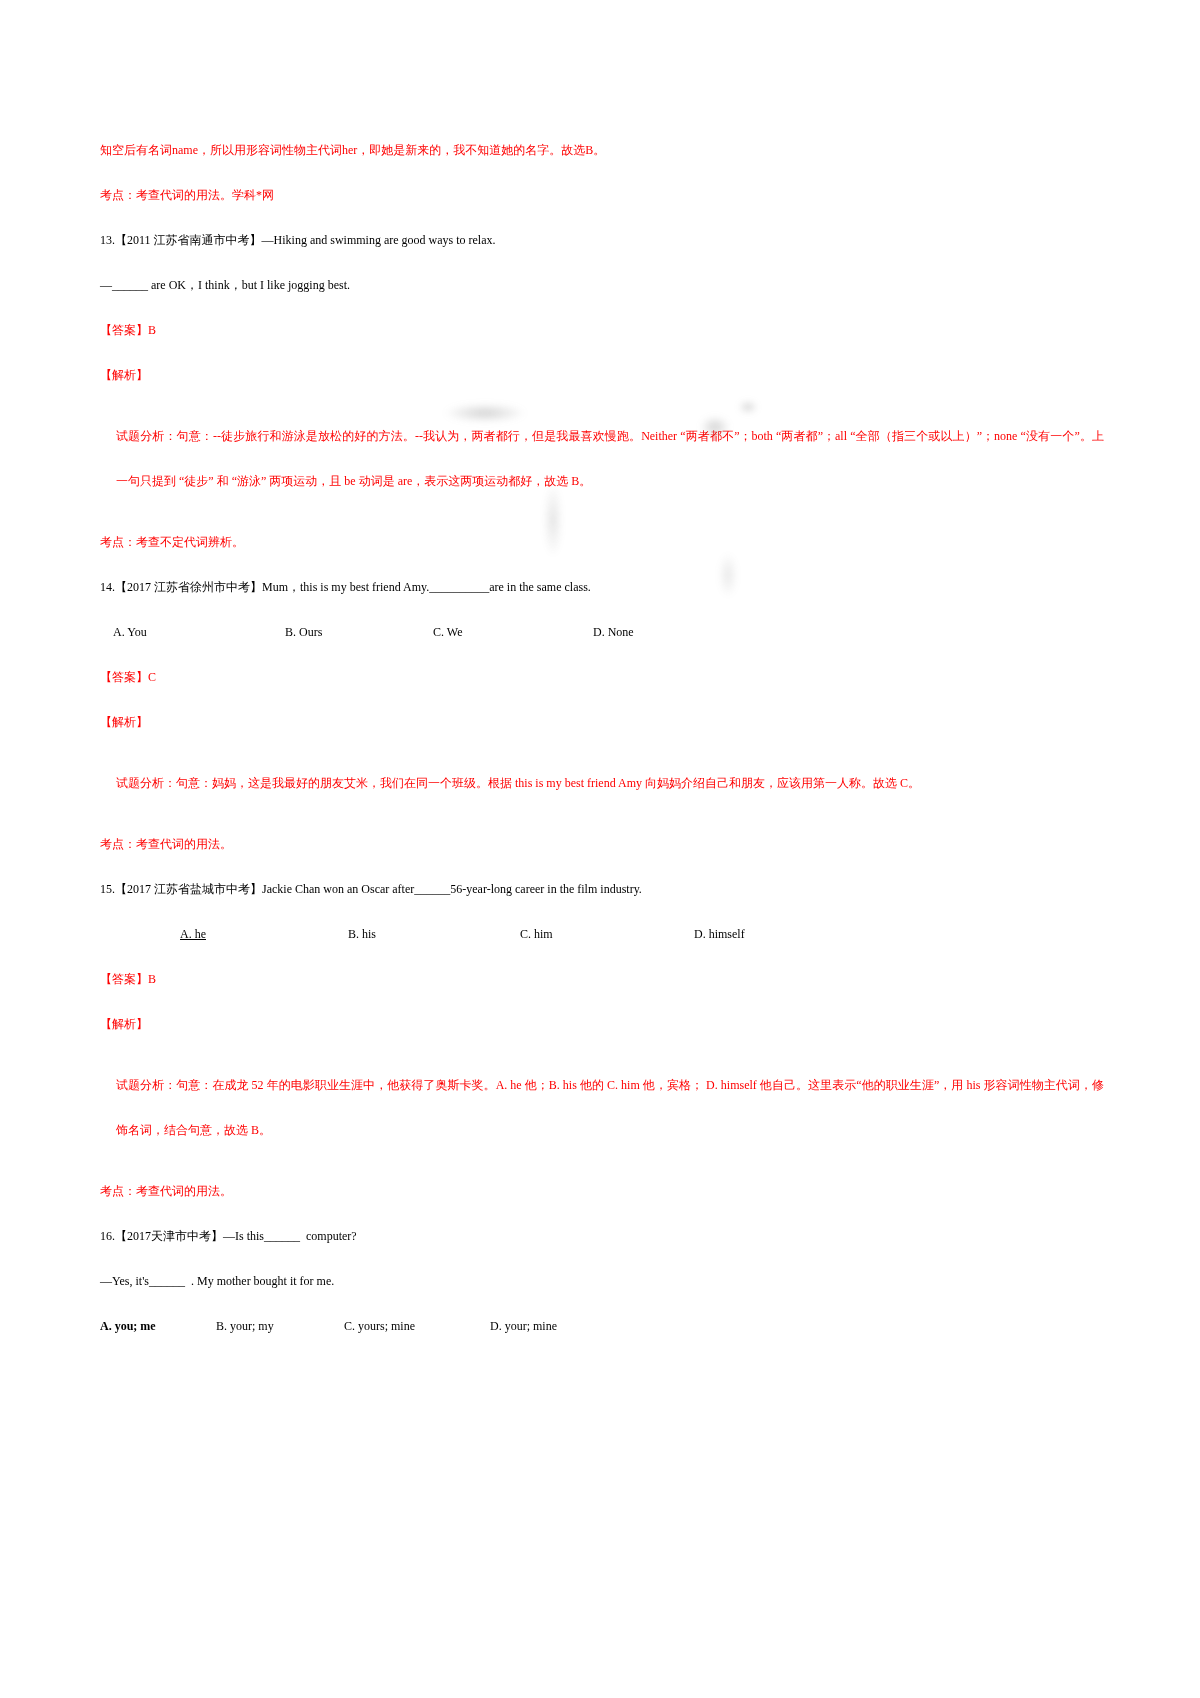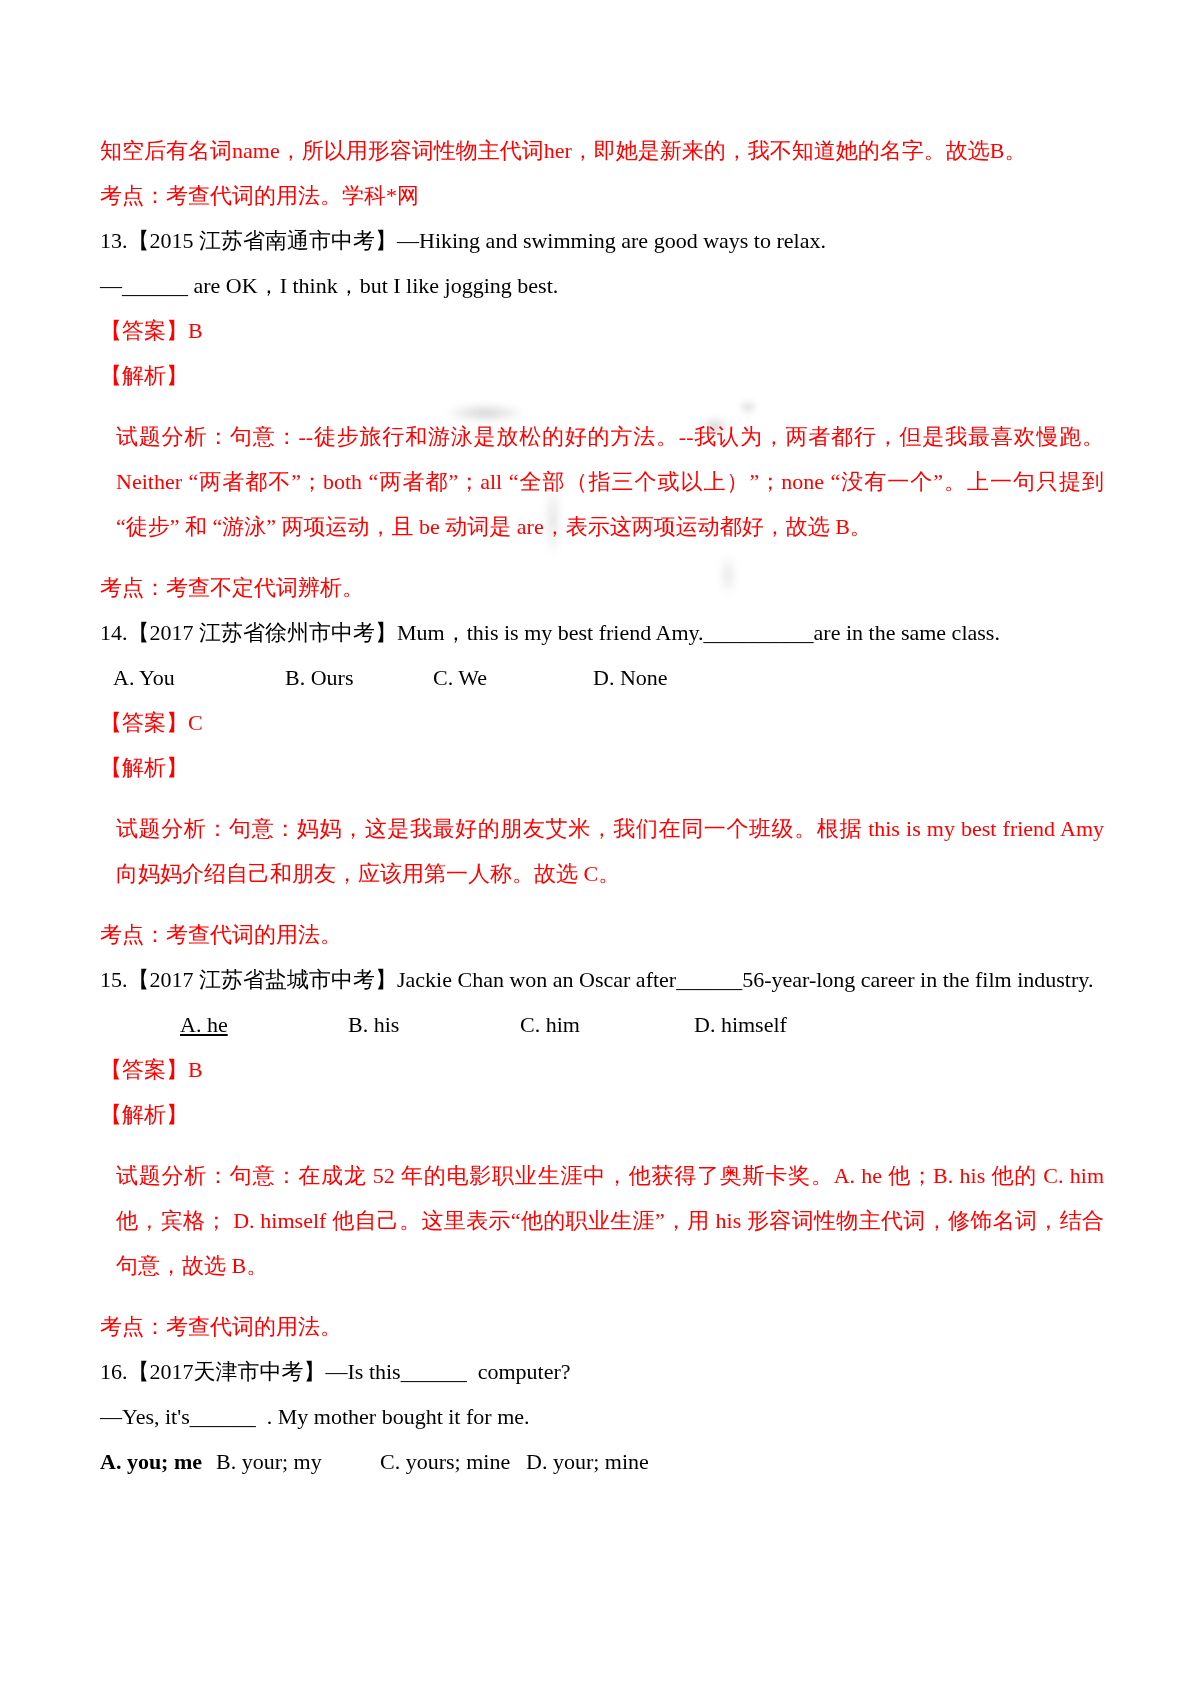--- a/index.html
+++ b/index.html
@@ -9,21 +9,21 @@
     background: #ffffff;
   }
   .page {
     position: relative;
     width: 1200px;
     min-height: 1698px;
     box-sizing: border-box;
     background: #ffffff;
     padding: 128px 80px 60px 100px;
     font-family: "Liberation Serif", "DejaVu Serif", serif;
-    font-size: 22px;
+    font-size: 12px;
     line-height: 45px;
     color: #000000;
     overflow: hidden;
   }
   .ln {
     margin: 0;
     white-space: pre-wrap;
   }
   .para {
     margin: 16px;
@@ -45,21 +45,21 @@
   .opts-14 .opt:nth-child(2){ width:148px; }
   .opts-14 .opt:nth-child(3){ width:160px; }
 
   .opts-15 { padding-left: 80px; }
   .opts-15 .opt:nth-child(1){ width:168px;text-decoration:underline; }
   .opts-15 .opt:nth-child(2){ width:172px; }
   .opts-15 .opt:nth-child(3){ width:174px;font-family:Liberation Serif, serif; }
 
   .opts-16 .opt:nth-child(1){ width:116px;font-weight:bold; }
   .opts-16 .opt:nth-child(2){ width:128px; }
-  .opts-16 .opt:nth-child(3){ width:146px;margin-left:36px; }
+  .opts-16 .opt:nth-child(3){ width:146px; }
 
   
   .smudge {
     position: absolute;
     pointer-events: none;
     filter: blur(3px);
     background: radial-gradient(closest-side, rgba(110,110,110,0.30), rgba(110,110,110,0) 75%);
   }
   .s1 { left: 430px; top: 400px;  width: 110px; height: 26px; }
   .s2 { left: 695px; top: 412px;  width: 40px;  height: 30px; }
@@ -74,21 +74,21 @@
 
   <div class="smudge s1"></div>
   <div class="smudge s2"></div>
   <div class="smudge s3"></div>
   <div class="smudge s4"></div>
   <div class="smudge s5"></div>
 
   <p class="ln red">知空后有名词name，所以用形容词性物主代词her，即她是新来的，我不知道她的名字。故选B。</p>
   <p class="ln red">考点：考查代词的用法。学科*网</p>
 
-  <p class="ln black">13.【2015 江苏省南通市中考】—Hiking and swimming are good ways to relax.</p>
+  <p class="ln black">13.【2011 江苏省南通市中考】—Hiking and swimming are good ways to relax.</p>
   <p class="ln black">—______ are OK，I think，but I like jogging best.</p>
   <p class="ln red">【答案】B</p>
   <p class="ln red">【解析】</p>
   <p class="para red">试题分析：句意：--徒步旅行和游泳是放松的好的方法。--我认为，两者都行，但是我最喜欢慢跑。Neither “两者都不”；both “两者都”；all “全部（指三个或以上）”；none “没有一个”。上一句只提到 “徒步” 和 “游泳” 两项运动，且 be 动词是 are，表示这两项运动都好，故选 B。</p>
   <p class="ln red">考点：考查不定代词辨析。</p>
 
   <p class="ln black">14.【2017 江苏省徐州市中考】Mum，this is my best friend Amy.__________are in the same class.</p>
   <p class="ln black opts opts-14">
     <span class="opt">A. You</span><span class="opt">B. Ours</span><span class="opt">C. We</span><span class="opt">D. None</span>
   </p>

